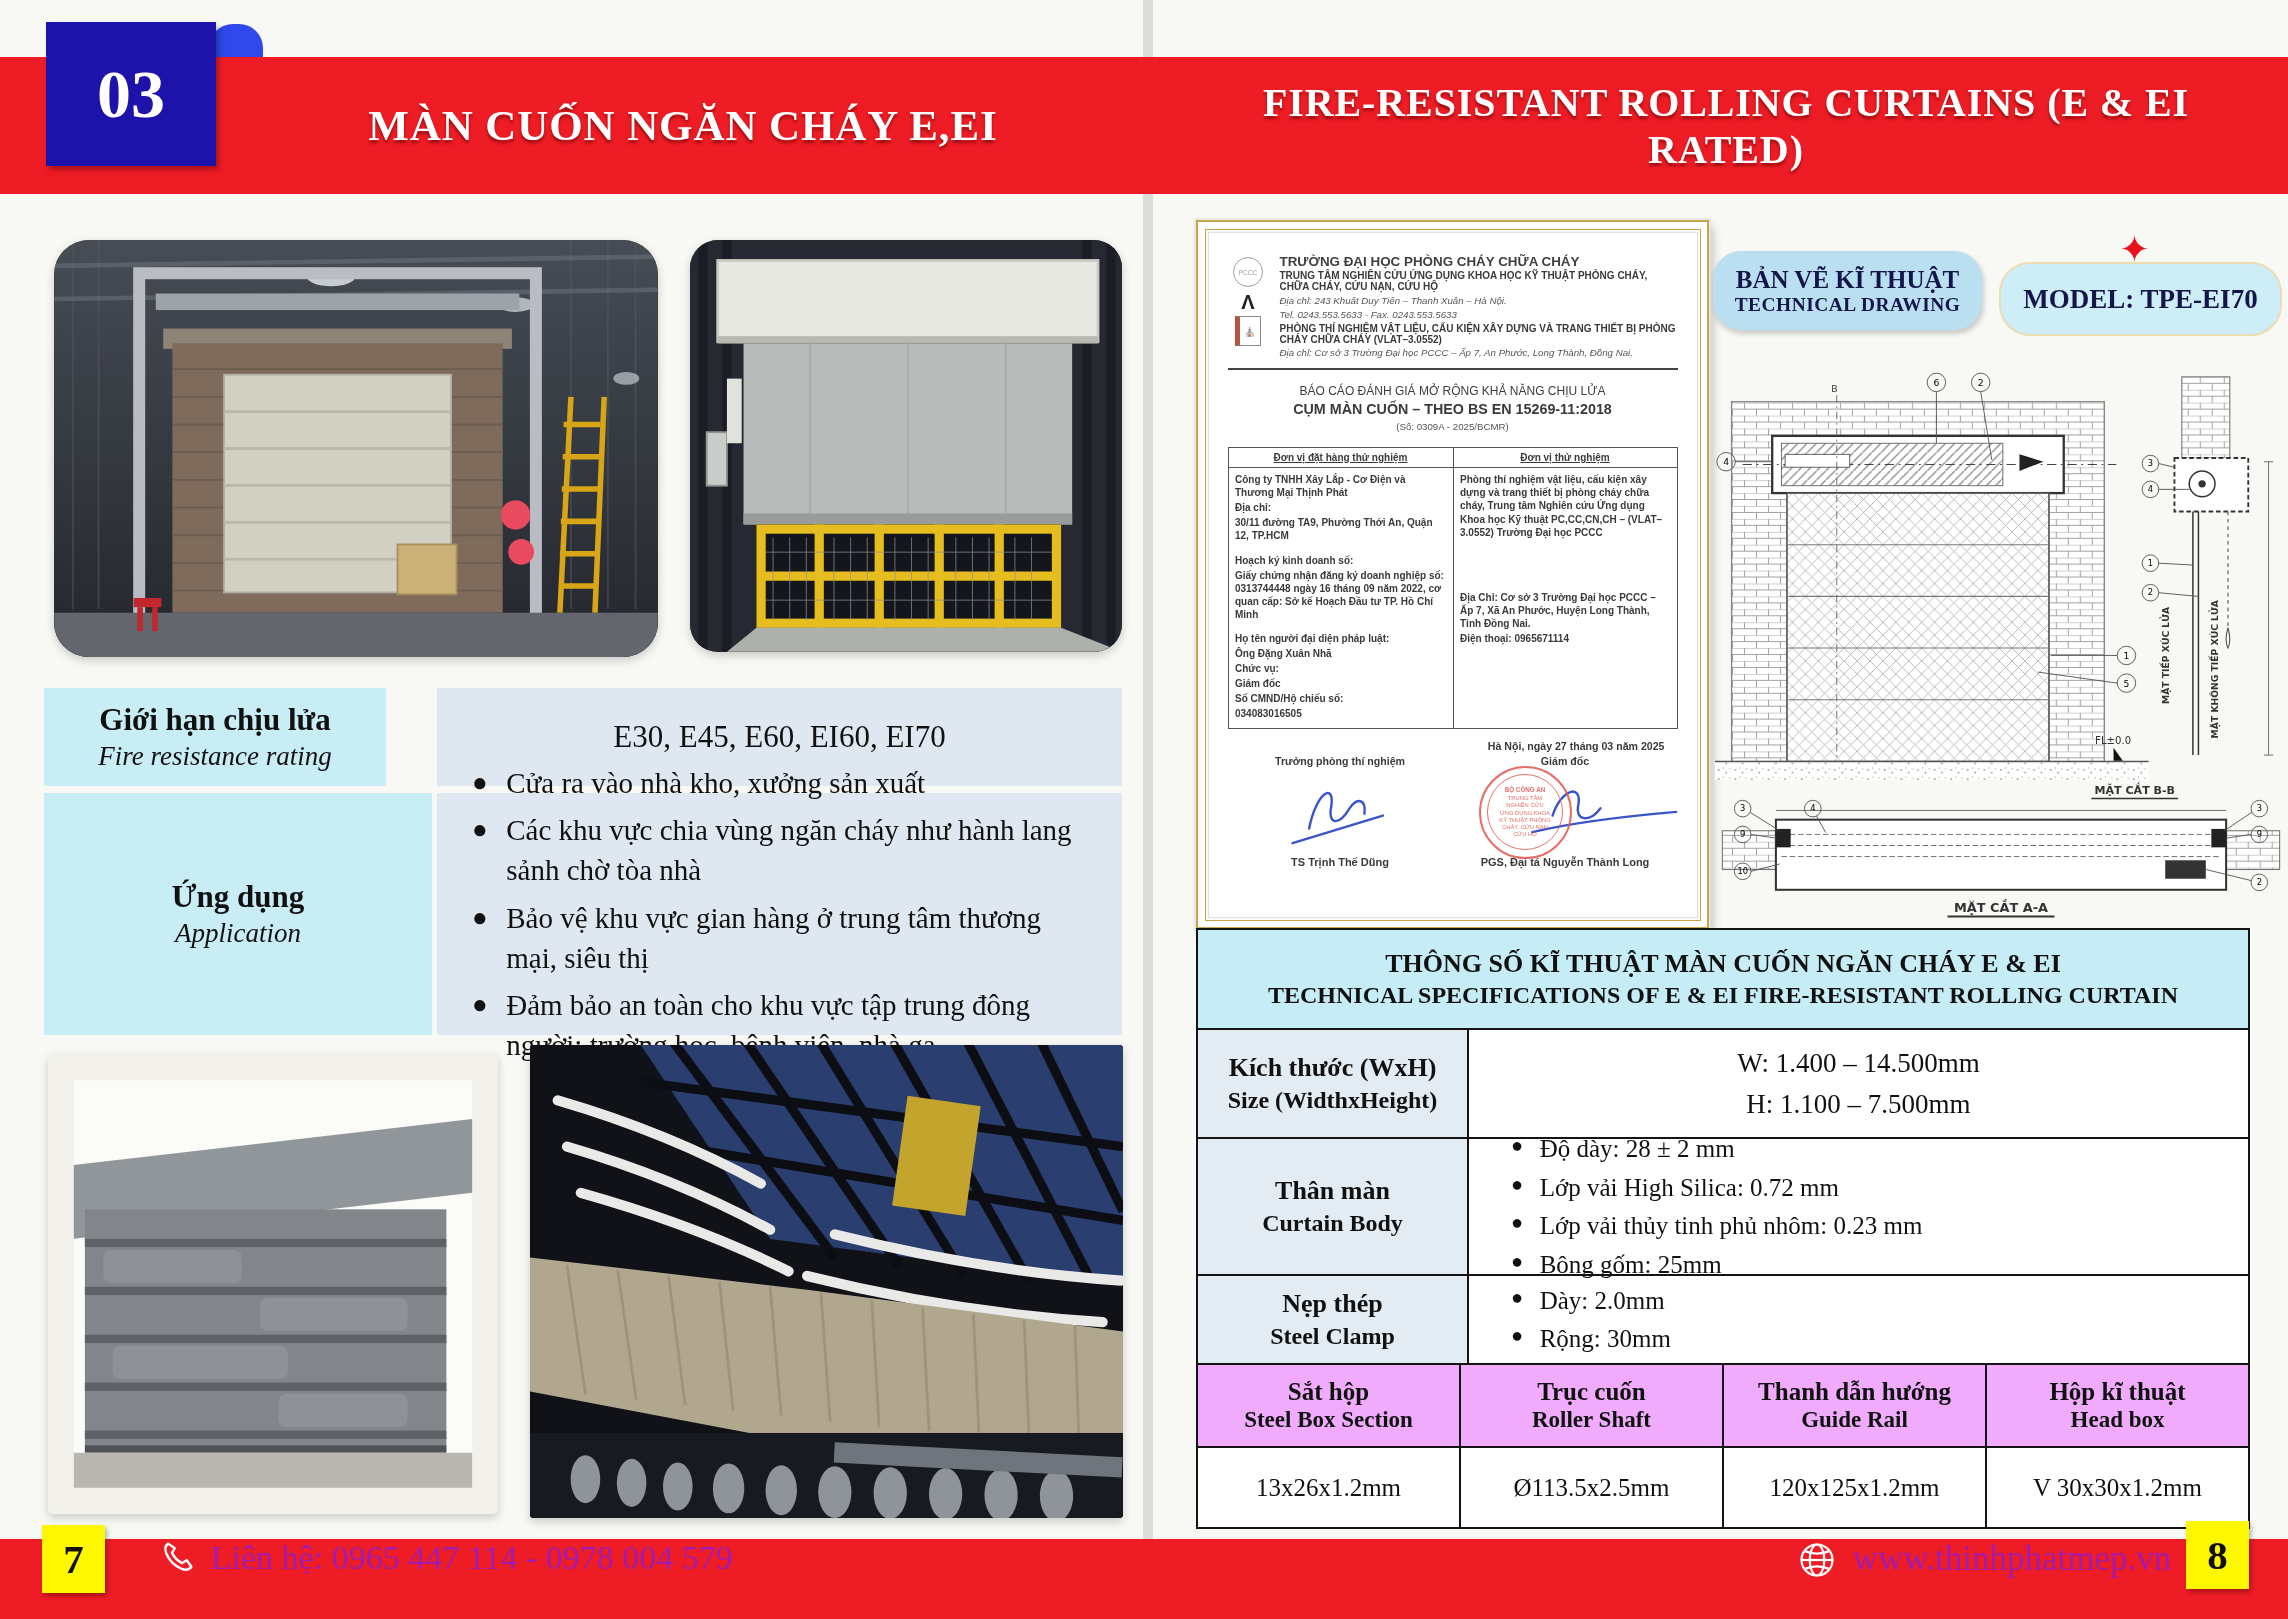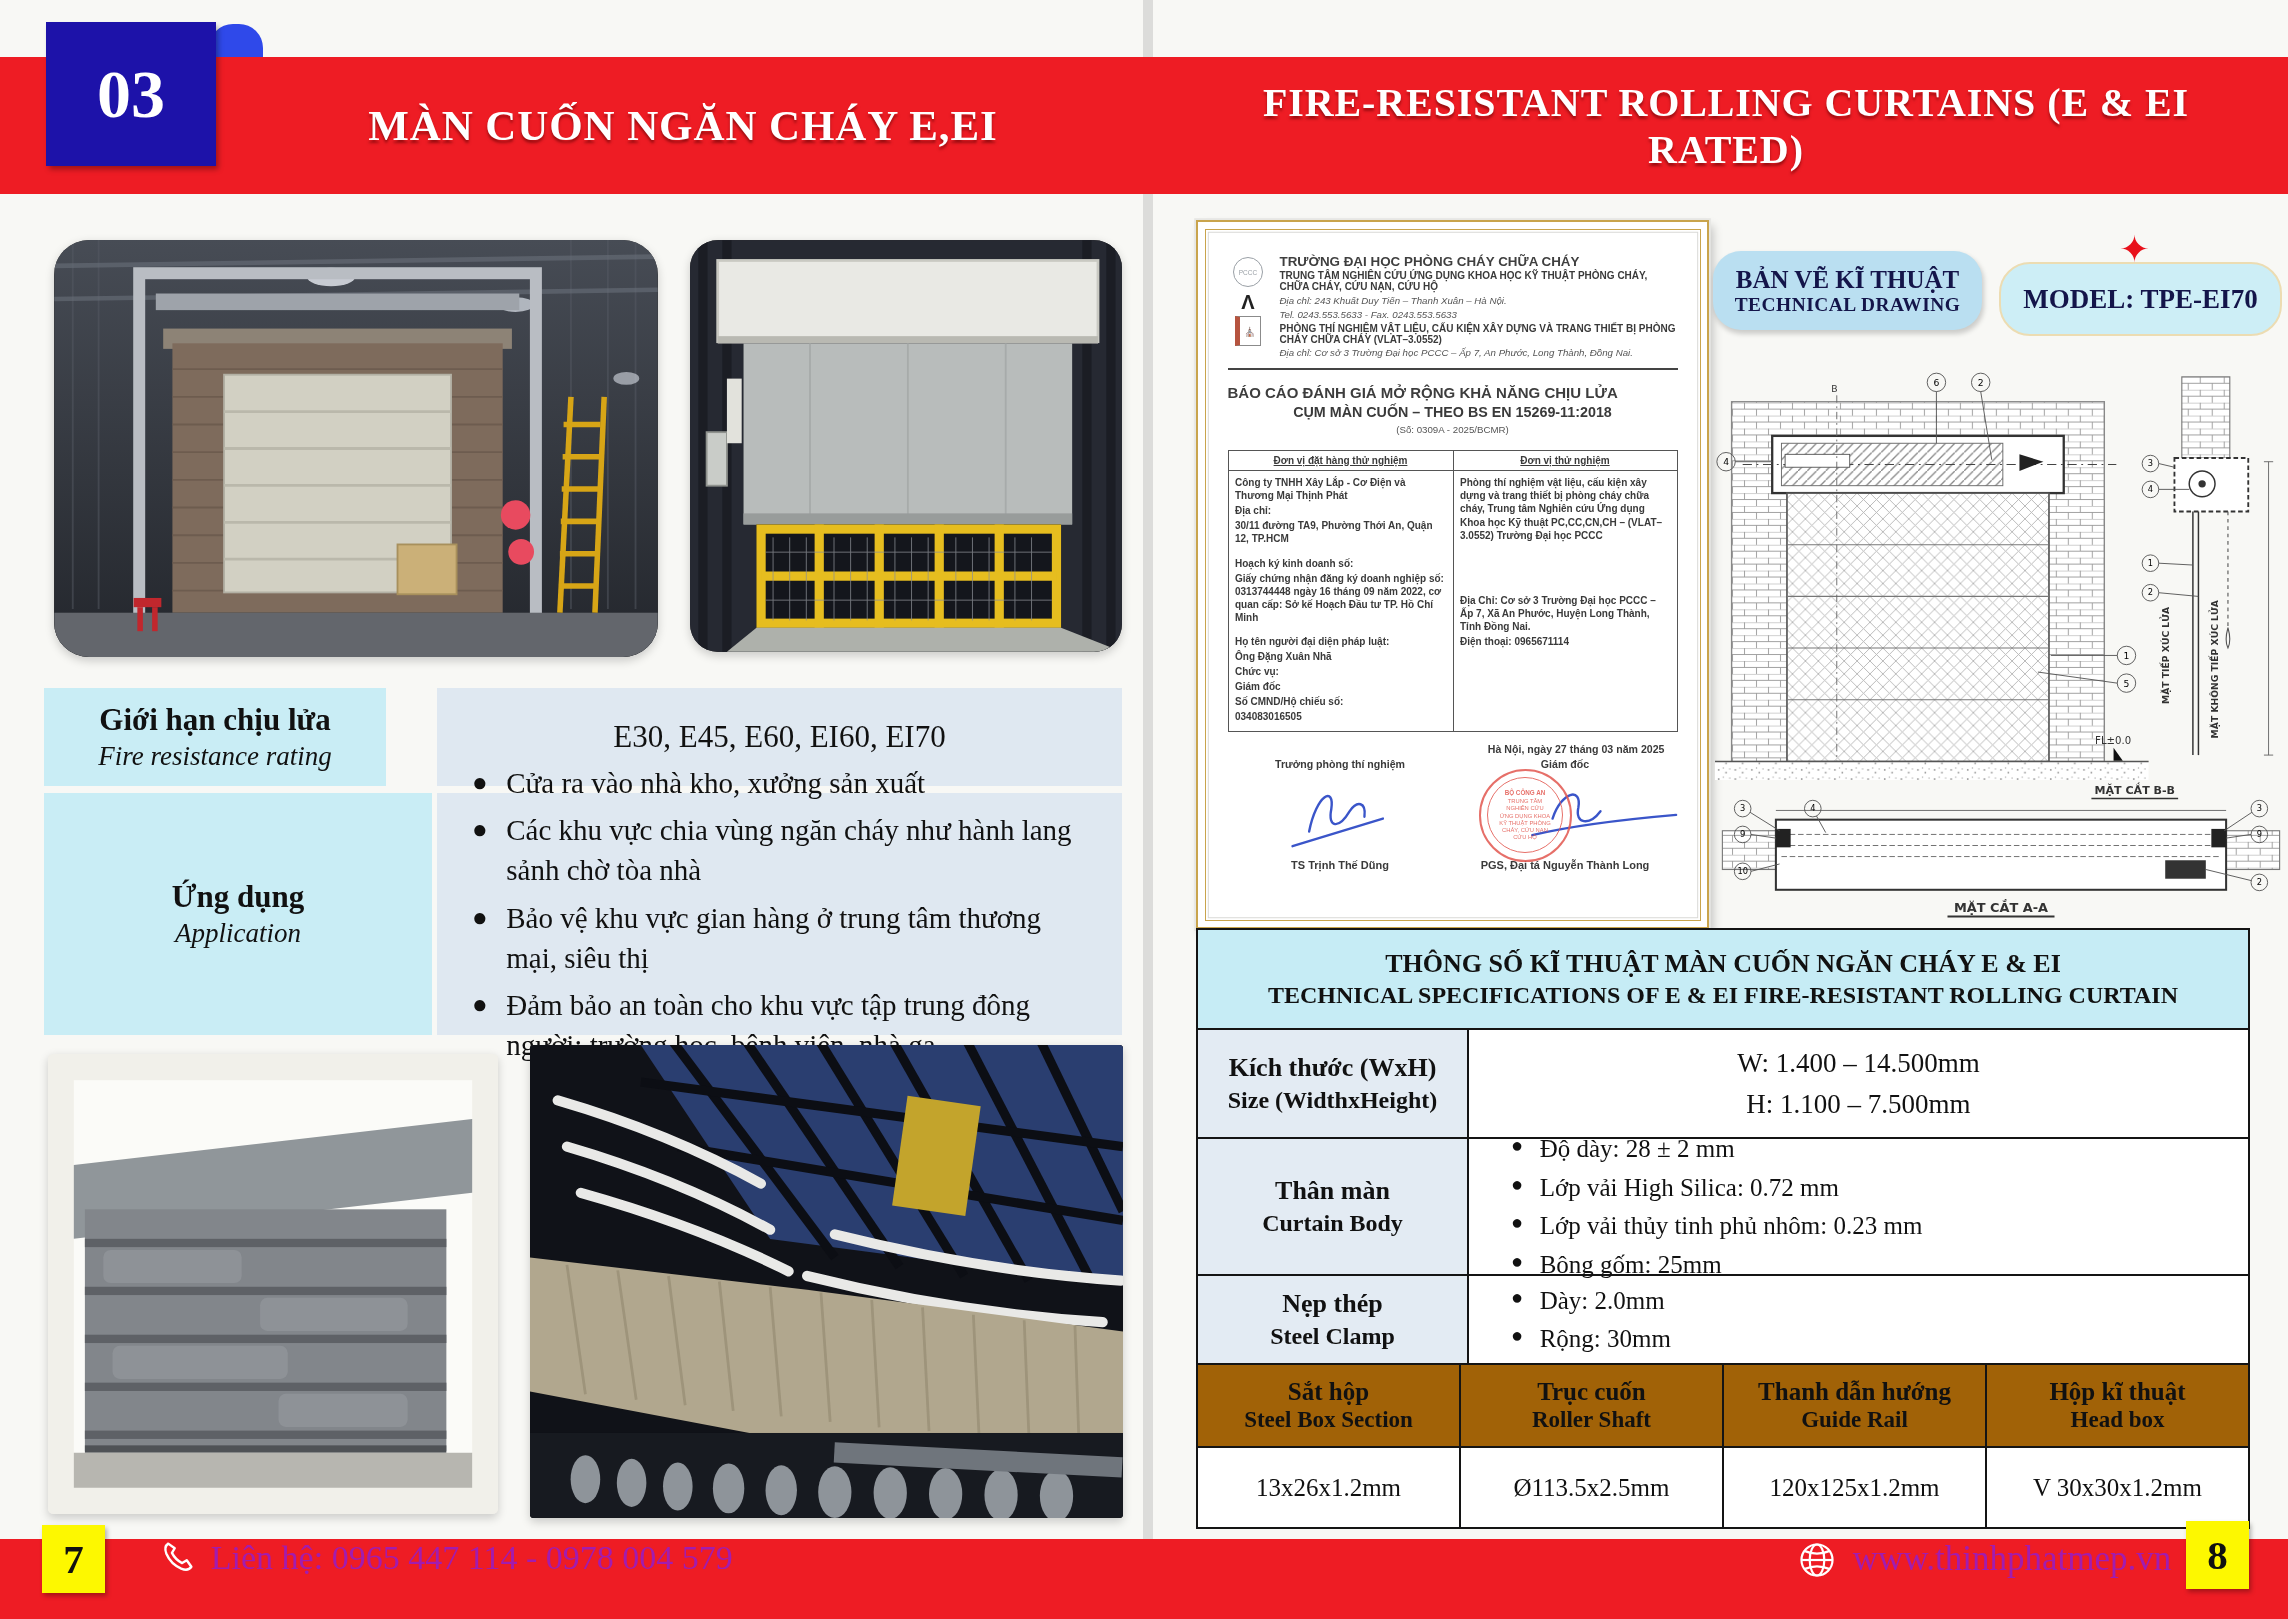--- a/index.html
+++ b/index.html
@@ -48,21 +48,21 @@
         display:flex;align-items:center;justify-content:center;}
   .aosc{font-size:20px;font-weight:700;color:#222;line-height:.9;}
   .bookicon{width:20px;height:28px;border:1.8px solid #8b8b8b;border-left:5.5px solid #b6543f;
         display:flex;align-items:center;justify-content:center;font-size:9.2px;color:#777;}
   .cert-head-text{flex:1;}
   .c-org{font-weight:700;font-size:13.4px;color:#3f3f3f;}
   .c-center{font-weight:700;font-size:10px;margin-top:1.8px;}
   .c-it{font-style:italic;font-size:9.7px;margin-top:2.8px;color:#555;}
   .c-lab{font-weight:700;font-size:10px;margin-top:2.8px;}
   .cert-rule{border-top:2.3px solid #444;margin:9.2px 0 14.8px;}
-  .c-title1{font-weight:700;font-size:15px;text-align:left;color:#3d3d3d;}
+  .c-title1{font-weight:400;font-size:12px;text-align:center;color:#3d3d3d;}
   .c-title2{font-weight:700;font-size:14.3px;text-align:center;margin-top:2.8px;}
   .c-no{font-size:9.7px;text-align:center;margin-top:3.7px;color:#555;}
   .c-table{display:flex;border:1.8px solid #555;margin-top:14.8px;font-size:10px;line-height:1.32;}
   .c-col{width:50%;box-sizing:border-box;padding:5.5px 6.5px;}
   .c-col + .c-col{border-left:1.8px solid #555;}
   .c-colhead{font-weight:700;text-align:center;border-bottom:1.8px solid #555;margin:-5.5px -6.5px 5.5px;padding:2.8px 0;text-decoration:underline;}
   .c-line{margin-bottom:1.8px;font-weight:600;}
   .c-line.b{font-weight:700;}
   .c-line.mt{margin-top:11px;}
   .c-line.mt2{margin-top:52px;}
@@ -101,21 +101,21 @@
   .spec-label .en{font-weight:700;font-size:24px;margin-top:3.7px;}
   .spec-value{flex:1;display:flex;flex-direction:column;justify-content:center;}
   .spec-center{align-items:center;text-align:center;font-size:27px;line-height:1.5;}
   .spec-bullets{padding-left:42px;gap:5.5px;}
   .sb{display:flex;gap:16.6px;font-size:25px;line-height:1.32;}
   .sb .dot{font-size:20px;}
   .row-size{height:107px;}
   .row-body{height:135px;}
   .row-clamp{height:87px;}
   .spec-bh{display:flex;border-bottom:2.8px solid #141414;height:81px;}
-  .spec-bh .bhc{flex:1;background:#a16207;display:flex;flex-direction:column;align-items:center;justify-content:center;text-align:center;}
+  .spec-bh .bhc{flex:1;background:#f0abfc;display:flex;flex-direction:column;align-items:center;justify-content:center;text-align:center;}
   .spec-bh .bhc + .bhc{border-left:2.8px solid #141414;}
   .bhc .vi{font-weight:700;font-size:25px;}
   .bhc .en{font-weight:700;font-size:23px;margin-top:1.8px;}
   .spec-bv{display:flex;height:79px;}
   .spec-bv .bvc{flex:1;display:flex;align-items:center;justify-content:center;font-size:25px;}
   .spec-bv .bvc + .bvc{border-left:2.8px solid #141414;}
 
   
   .footer{left:0;top:1539px;width:2289px;height:80px;background:#ee1c24;z-index:5;}
   .pageno{width:63px;height:68px;background:#fdf800;display:flex;align-items:center;justify-content:center;

